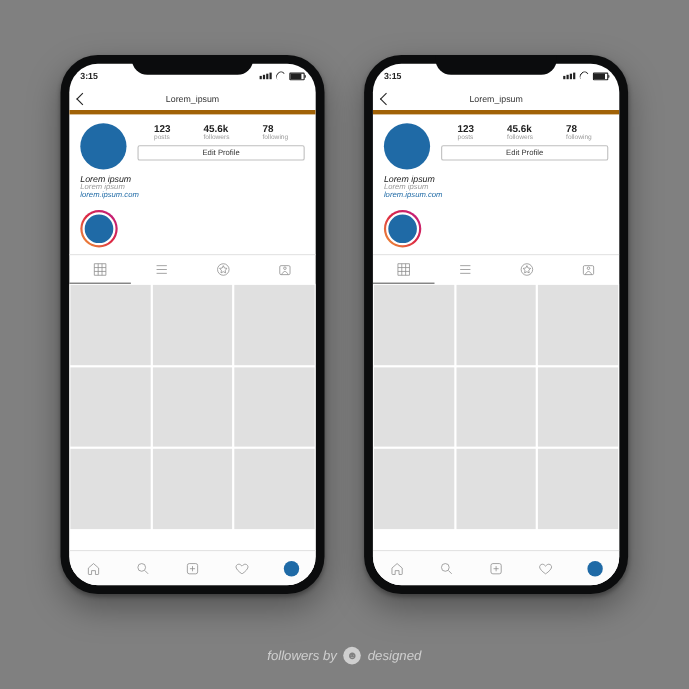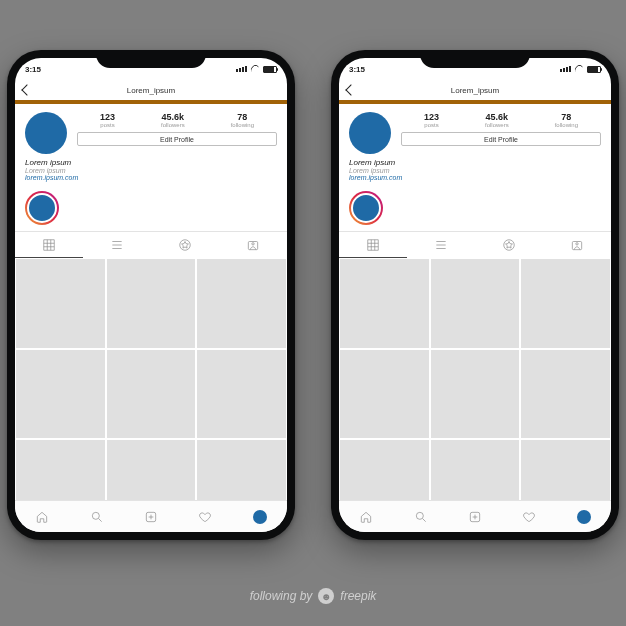--- a/index.html
+++ b/index.html
@@ -1,18 +1,18 @@
 <!DOCTYPE html>
 <html><head>
 <meta charset="utf-8">
 <style>
   *{box-sizing:border-box;margin:0;padding:0;font-family:-apple-system,Helvetica,Arial,sans-serif;}
   body{background:#808080;width:626px;height:626px;position:relative;}
   .stage{position:relative;width:626px;height:626px;display:flex;justify-content:center;align-items:flex-start;padding-top:50px;gap:36px;}
-  .phone{width:288px;height:490px;background:#0b0c0d;border-radius:34px;padding:8px;position:relative;box-shadow:0 12px 30px rgba(0,0,0,.35),0 2px 4px rgba(0,0,0,.3);}
+  .phone{width:240px;height:490px;background:#0b0c0d;border-radius:34px;padding:8px;position:relative;box-shadow:0 12px 30px rgba(0,0,0,.35),0 2px 4px rgba(0,0,0,.3);}
   .screen{width:100%;height:100%;background:#fff;border-radius:26px;overflow:hidden;position:relative;display:flex;flex-direction:column;}
   .notch{position:absolute;top:0;left:50%;transform:translateX(-50%);width:110px;height:18px;background:#0b0c0d;border-bottom-left-radius:14px;border-bottom-right-radius:14px;z-index:5;}
   
   .statusbar{height:22px;display:flex;justify-content:space-between;align-items:center;padding:0 10px;font-size:8px;font-weight:600;color:#222;}
   .sb-right{display:flex;align-items:center;gap:3px;}
   .sig{display:flex;align-items:flex-end;gap:1px;}
   .sig span{width:2px;background:#222;display:inline-block;}
   .sig span:nth-child(1){height:3px}.sig span:nth-child(2){height:4px}.sig span:nth-child(3){height:5px}.sig span:nth-child(4){height:6px}
   .wifi{width:10px;height:8px;position:relative;}
   .wifi::before{content:"";position:absolute;left:1px;top:0;width:8px;height:8px;border:1.5px solid #222;border-radius:50%;clip-path:polygon(0 0,100% 0,100% 55%,0 55%);border-bottom:none;border-left:none;transform:rotate(-45deg);}
@@ -21,21 +21,21 @@
   .batt i{display:block;height:100%;width:80%;background:#222;}
   
   .header{height:24px;border-bottom:4px solid #a16207;display:flex;align-items:center;justify-content:center;position:relative;}
   .back{position:absolute;left:8px;top:0;height:100%;display:flex;align-items:center;}
   .chev{width:8px;height:8px;border-left:1.5px solid #222;border-bottom:1.5px solid #222;transform:rotate(45deg);}
   .header-title{font-size:8px;color:#333;}
   
   .profile{display:flex;padding:8px 10px 4px 10px;gap:10px;}
   .avatar{width:42px;height:42px;border-radius:50%;background:#1f6aa6;}
   .pdata{flex:1;}
-  .stats{display:flex;justify-content:space-around;text-align:center;margin-bottom:4px;}
+  .stats{display:flex;justify-content:space-around;margin-bottom:4px;}
   .stat .n{font-size:9px;font-weight:600;color:#222;}
   .stat .l{font-size:6px;color:#9a9a9a;text-transform:lowercase;}
   .editbtn{width:100%;height:14px;border:1px solid #bfbfbf;border-radius:2px;font-size:7px;color:#333;background:#fff;display:flex;align-items:center;justify-content:center;}
   .bio{padding:0 10px 6px 10px;font-style:italic;}
   .bio .n{font-size:8px;color:#222;}
   .bio .d{font-size:7px;color:#9a9a9a;}
   .bio .lk{font-size:7px;color:#1f6aa6;}
   
   .story{padding:4px 10px 6px 10px;}
   .story-ring{width:34px;height:34px;border-radius:50%;padding:2px;background:linear-gradient(45deg,#f09433,#e6683c,#dc2743,#cc2366,#bc1888);}
@@ -332,17 +332,17 @@
               </svg></span>
           </div>
         <div class="navb">
             <span class="navdot"></span>
           </div>
       </div>
     </div>
   </div>
 
   <div class="attr">
-    <span>following by</span>
+    <span>followers by</span>
     <span class="fplogo">☻</span>
-    <span>freepik</span>
+    <span>designed</span>
   </div>
 </div>
 
 </body></html>

